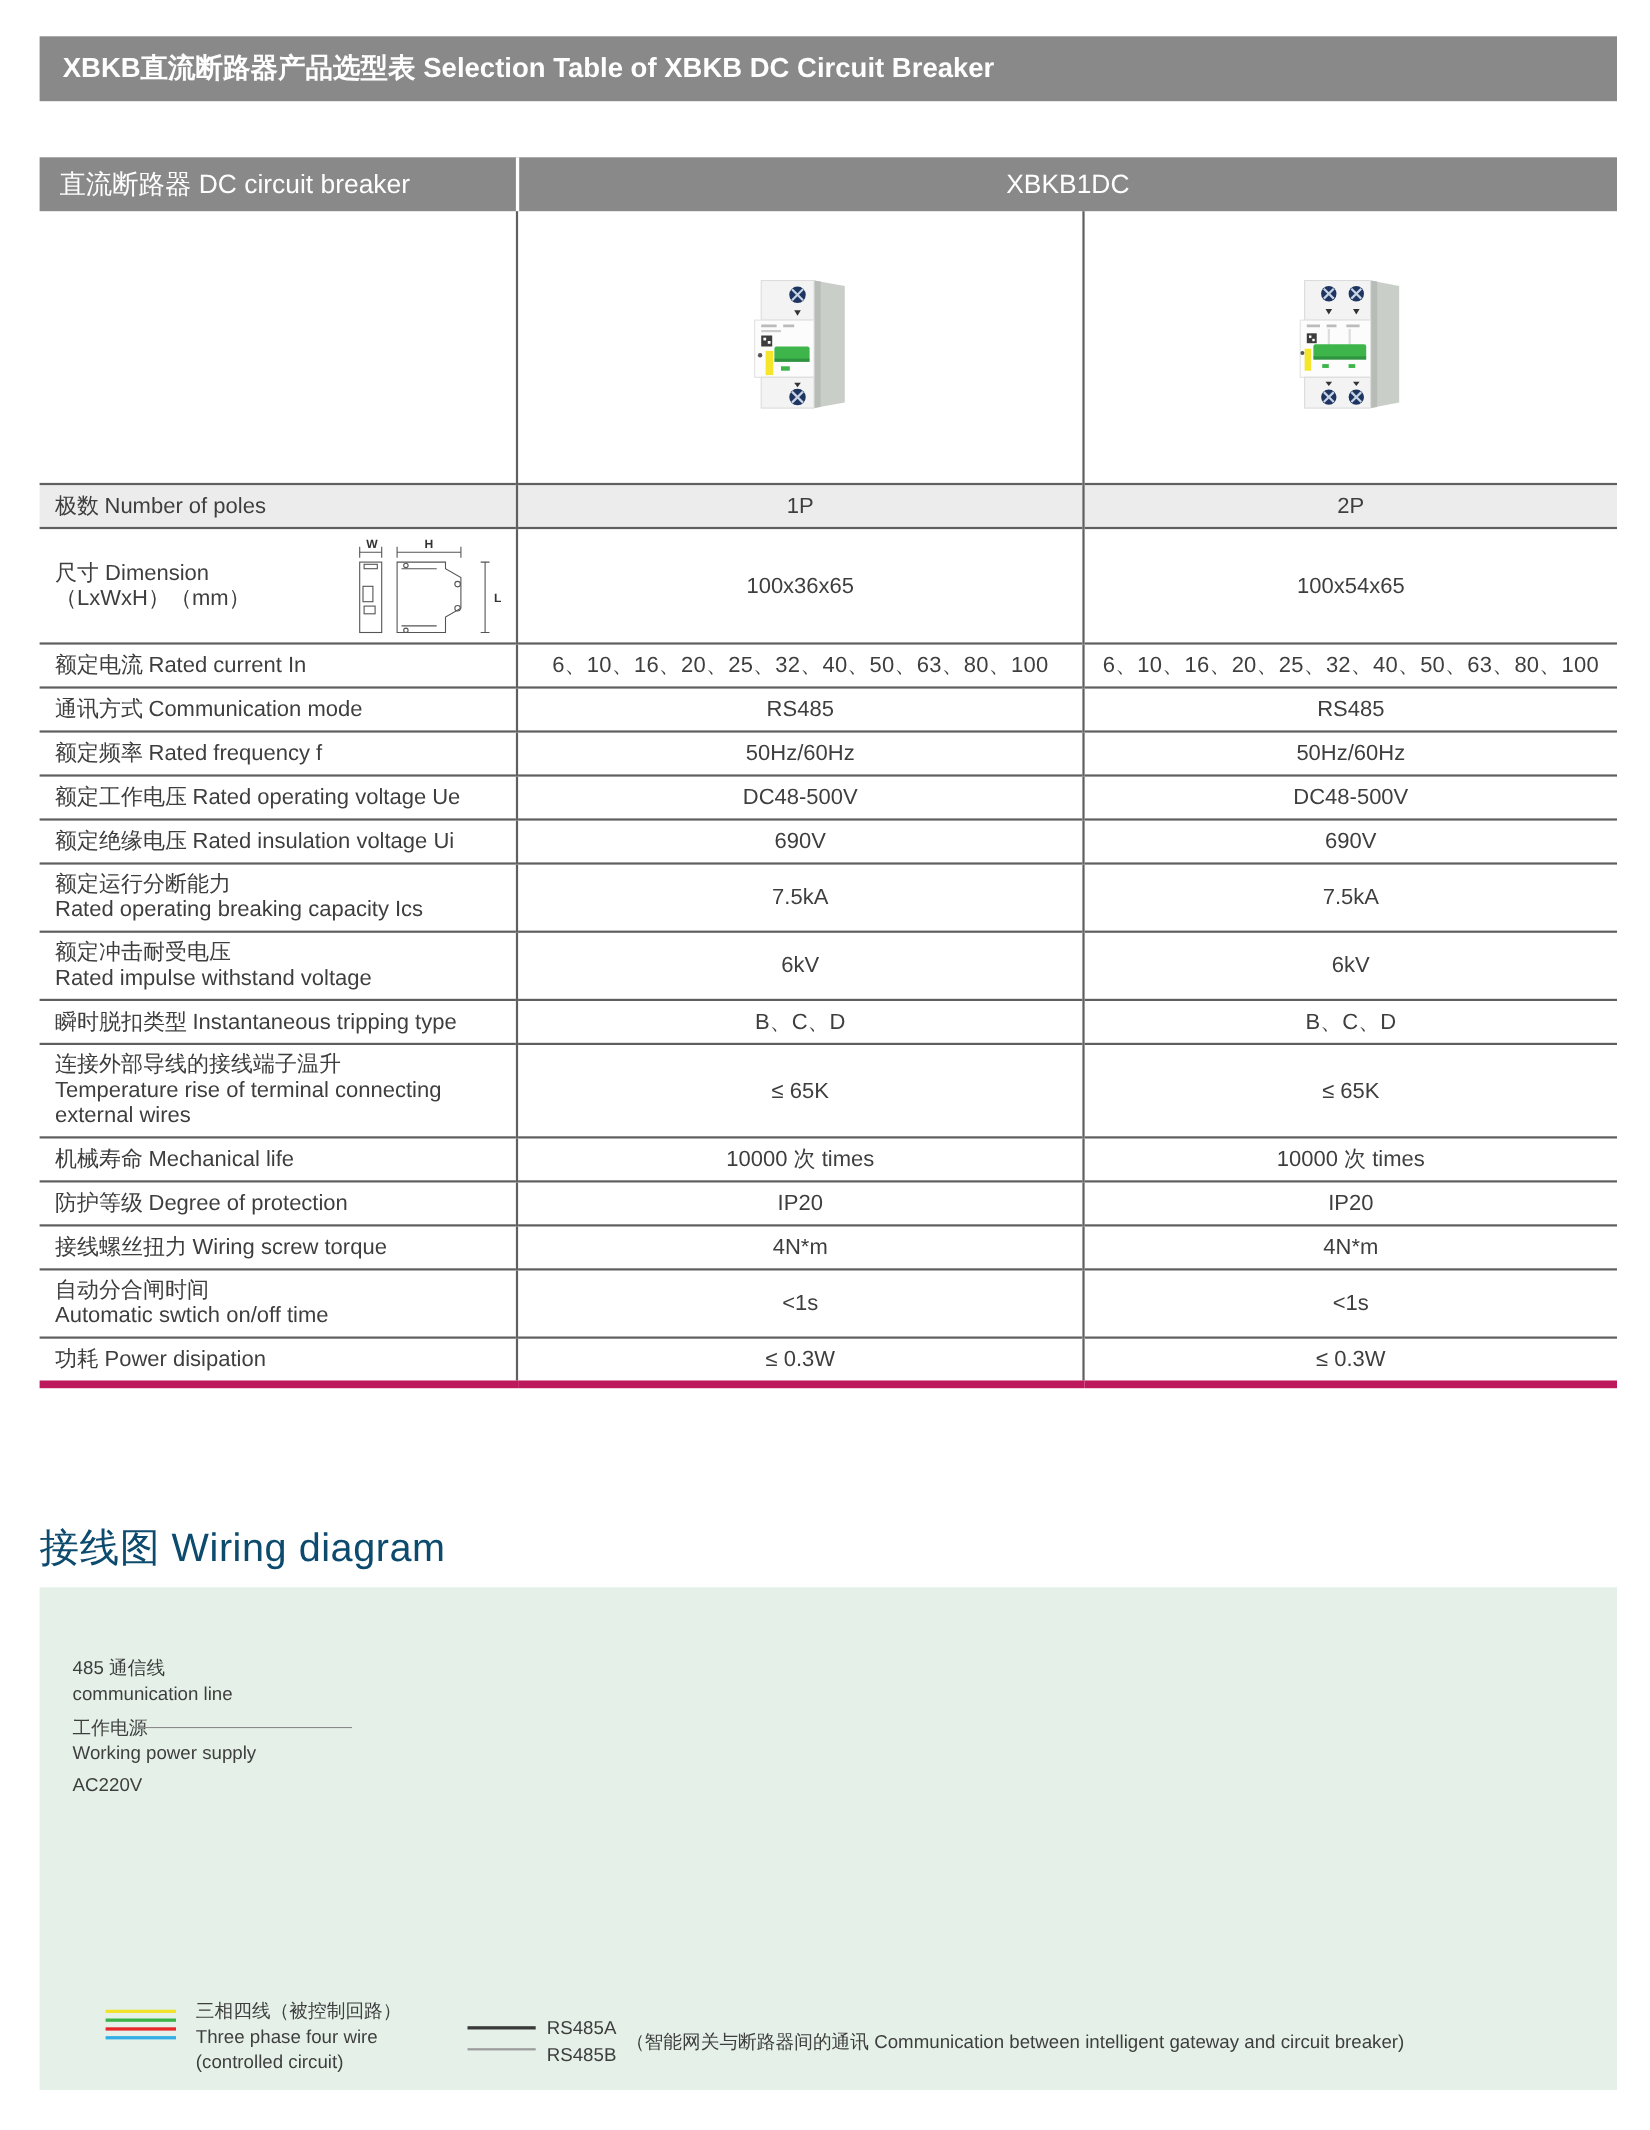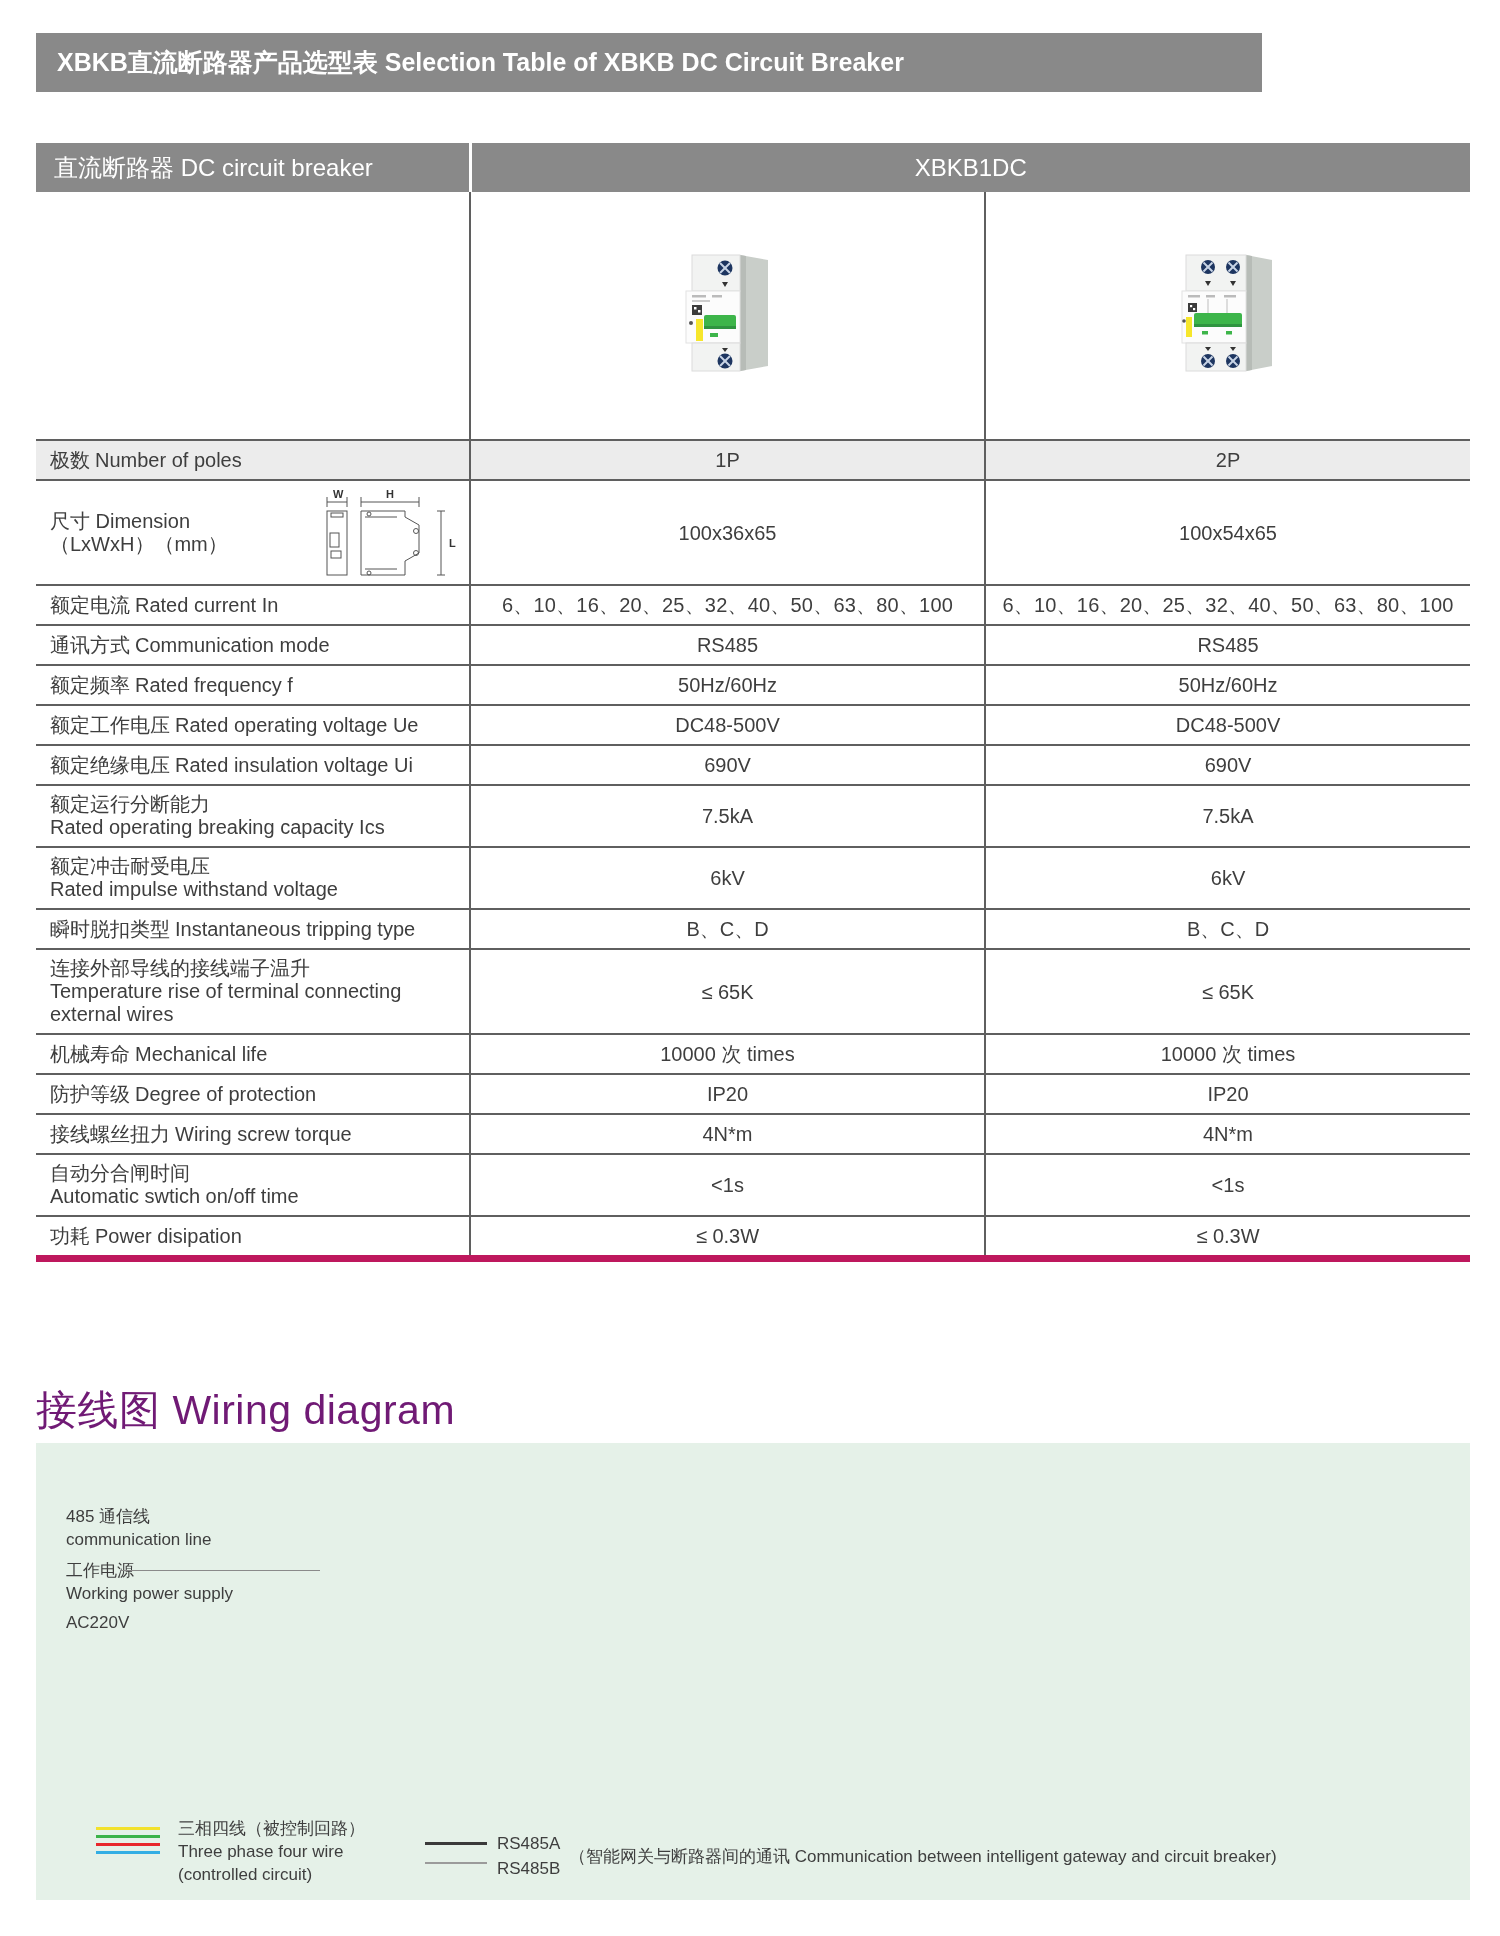--- a/index.html
+++ b/index.html
@@ -4,21 +4,21 @@
 <style>
   * { box-sizing: border-box; }
   html,body { margin:0; padding:0; }
   body {
     width:1500px; height:1936px; background:#ffffff; position:relative;
     font-family:"Liberation Sans", sans-serif; color:#3e3e3e;
     -webkit-font-smoothing:antialiased;
   }
   
   .titlebar {
-    position:absolute; left:36px; top:33px; width:1226px; height:59px;
+    position:absolute; left:36px; top:33px; width:1434px; height:59px;
     background:#898989; color:#ffffff; font-size:25px; font-weight:bold;
     line-height:59px; padding-left:21px; white-space:nowrap;
   }
   
   table.spec {
     position:absolute; left:36px; top:143px; width:1434px;
     border-collapse:collapse; table-layout:fixed;
   }
   table.spec td { padding:7px 14px; font-size:20px; line-height:24px; vertical-align:middle; }
   table.spec td.lbl { text-align:left; }
@@ -34,21 +34,21 @@
   tr.dim td { height:105px; }
   td.dimcell { position:relative; }
   td.dimcell .dimdrawing { position:absolute; right:6px; top:6px; }
   .lbl .en { margin-left:5px; }
   tr.stacked .lbl .zh { display:block; line-height:23px; }
   tr.stacked .lbl .en { display:block; line-height:23px; margin-left:0; }
   td.tight { font-size:17px; letter-spacing:0.2px; padding-left:4px; padding-right:4px; }
   tr.lastrow td { border-bottom:7px solid #be185d; }
   
   .wiring-heading {
-    position:absolute; left:36px; top:1383px; font-size:41px; color:#701a75;
+    position:absolute; left:36px; top:1383px; font-size:36px; color:#0c4a6e;
     letter-spacing:0.5px;
   }
   .wiring-panel {
     position:absolute; left:36px; top:1443px; width:1434px; height:457px;
     background:#e5f1e8;
   }
   .wp-abs { position:absolute; font-size:17px; line-height:23px; color:#3e3e3e; }
   .comm-block { left:30px; top:62px; }
   .power-block { left:30px; top:116px; }
   .power-line { position:absolute; left:84px; top:127px; width:200px; height:0; border-top:1px solid #8a8a8a; }

